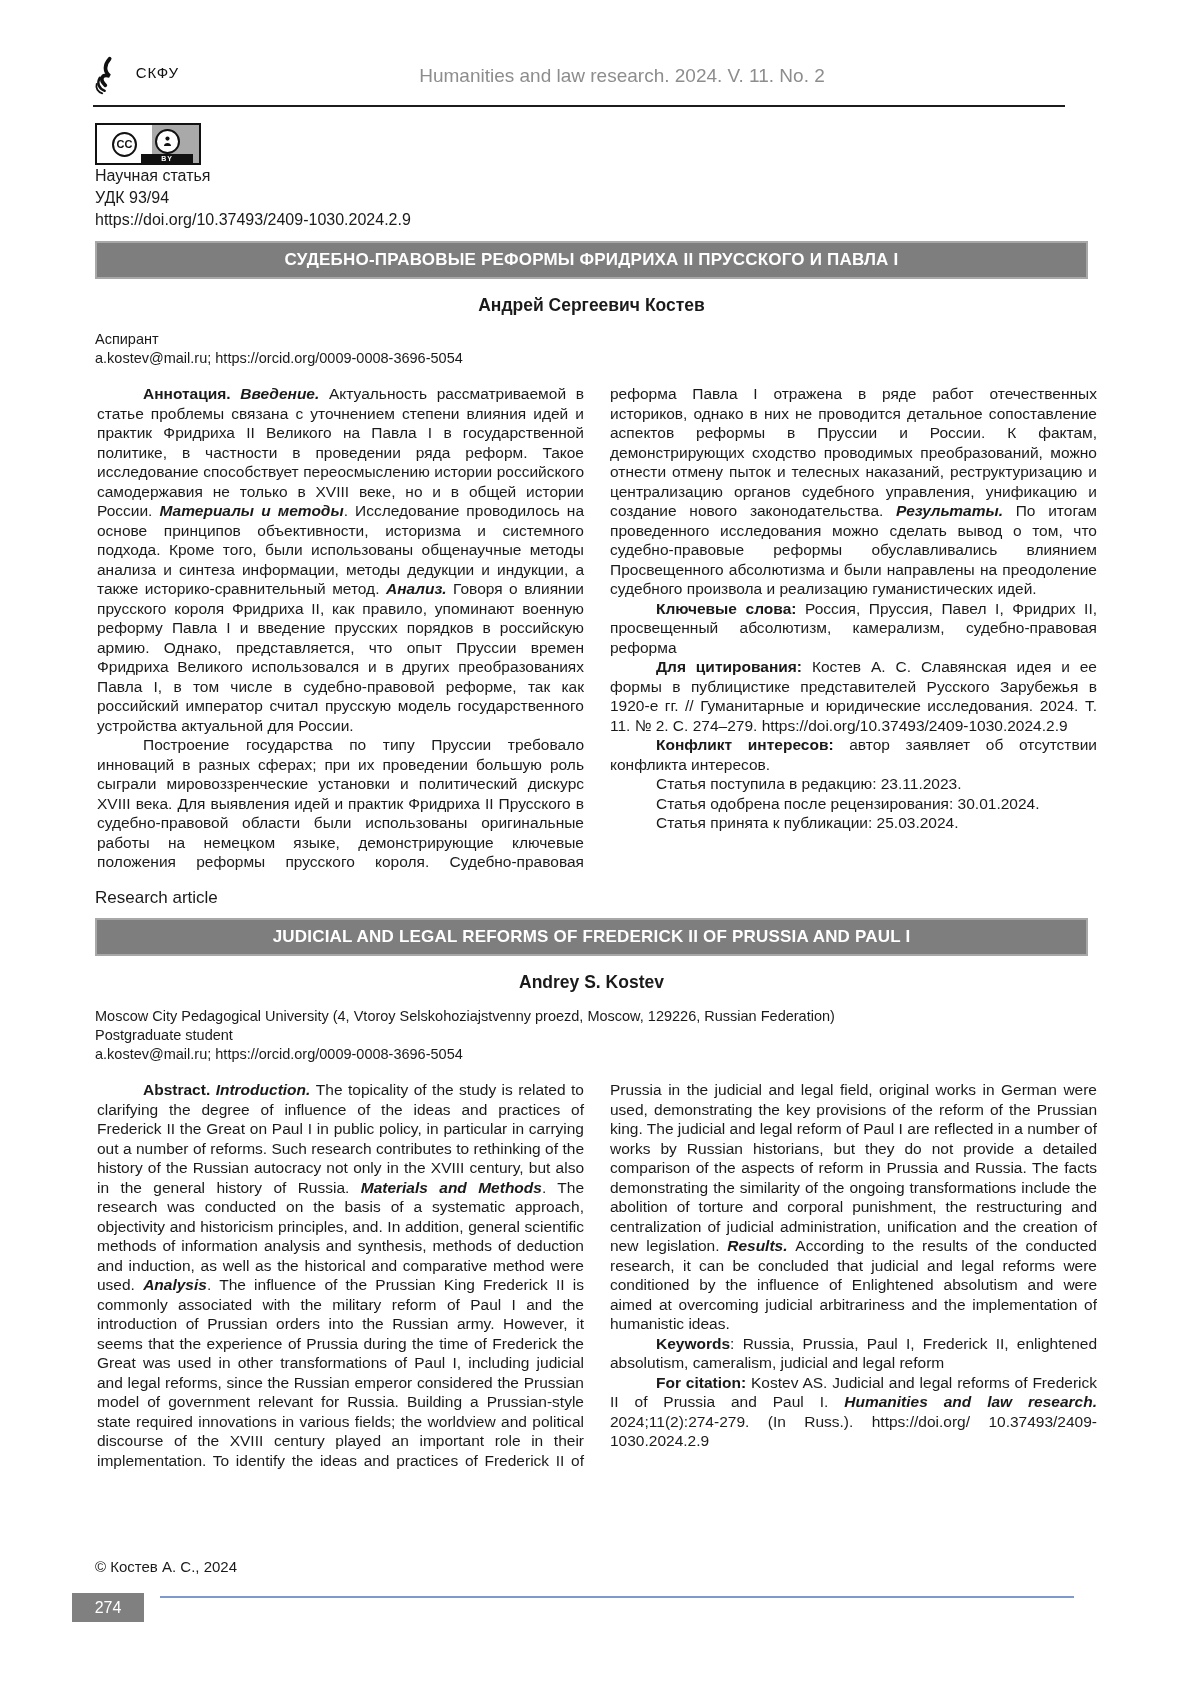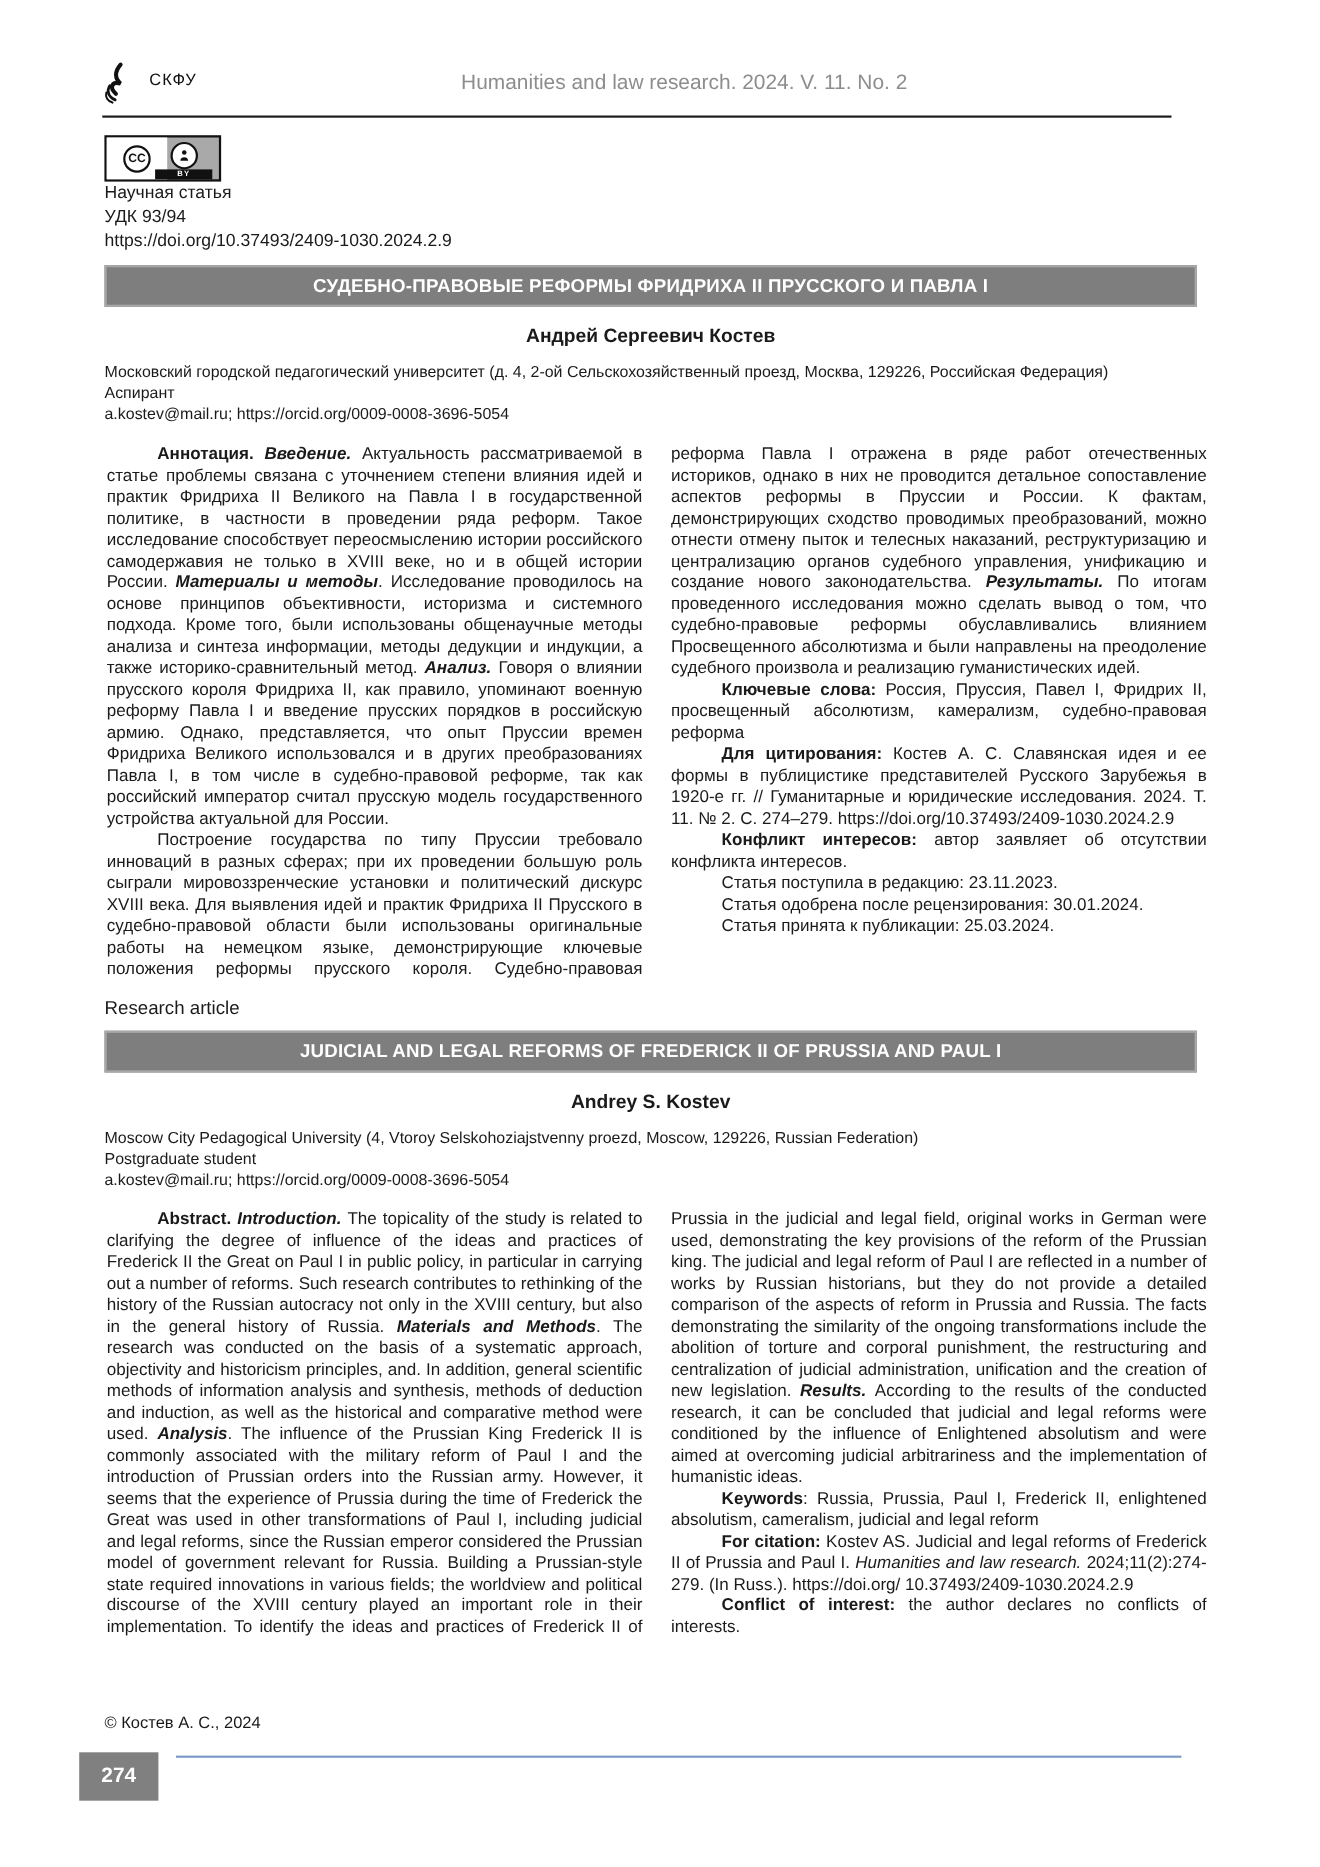--- a/index.html
+++ b/index.html
@@ -50,28 +50,28 @@
   .abstract {
     margin:16px 103px 0 97px;
     column-count:2; column-gap:26px; column-fill:auto;
     height:488px; overflow:hidden;
     font-size:15.5px; line-height:19.5px; text-align:justify;
   }
   .abstract.en { height:400px; }
   .para { margin:0; text-indent:46px; }
   .b  { font-weight:bold; }
   .bi { font-weight:bold; font-style:italic; }
-  .i  { font-style:italic; }
+  .i  { font-style:italic;font-weight:bold; }
   .research-label { margin:16px 0 0 95px; font-size:17px; }
   
   .copyright { position:absolute; left:95px; top:1558px; font-size:15px; }
   .pagefoot { position:absolute; left:72px; top:1593px; right:126px;
               display:flex; align-items:flex-start; }
-  .pagenum { width:72px; height:44px; background:var(--pagenum_bg,#808080); color:#fff;
-             font-weight:bold; font-size:19px; display:flex; align-items:center;
+  .pagenum { width:72px; height:29px; background:var(--pagenum_bg,#808080); color:#fff;
+             font-weight:normal; font-size:16px; display:flex; align-items:center;
              justify-content:center; }
   .blueline { flex:1; height:2px; background:var(--footer_line,#7d9bc8);
               margin-left:16px; margin-top:3px; }
 </style>
 </head>
 <body>
 
 <div class="hdr">
   <div class="logo">
     <svg viewBox="0 0 40 60" aria-hidden="true">
@@ -99,21 +99,20 @@
 
 <div class="meta">
   <div>Научная статья</div>
   <div>УДК 93/94</div>
   <div>https://doi.org/10.37493/2409-1030.2024.2.9</div>
 </div>
 
 <div class="banner">СУДЕБНО-ПРАВОВЫЕ РЕФОРМЫ ФРИДРИХА II ПРУССКОГО И ПАВЛА I</div>
 <div class="author">Андрей Сергеевич Костев</div>
 <div class="affil">
-  <div>Московский городской педагогический университет (д. 4, 2-ой Сельскохозяйственный проезд, Москва, 129226, Российская Федерация)</div>
   <div>Аспирант</div>
   <div>a.kostev@mail.ru; https://orcid.org/0009-0008-3696-5054</div>
 </div>
 
 <div class="abstract">
     <p class="para"><span class="b">Аннотация. </span><span class="bi">Введение. </span><span>Актуальность рассматриваемой в статье проблемы связана с уточнением степени влияния идей и практик Фридриха II Великого на Павла I в государственной политике, в частности в проведении ряда реформ. Такое исследование способствует переосмыслению истории российского самодержавия не только в XVIII веке, но и в общей истории России. </span><span class="bi">Материалы и методы</span><span>. Исследование проводилось на основе принципов объективности, историзма и системного подхода. Кроме того, были использованы общенаучные методы анализа и синтеза информации, методы дедукции и индукции, а также историко-сравнительный метод. </span><span class="bi">Анализ. </span><span>Говоря о влиянии прусского короля Фридриха II, как правило, упоминают военную реформу Павла I и введение прусских порядков в российскую армию. Однако, представляется, что опыт Пруссии времен Фридриха Великого использовался и в других преобразованиях Павла I, в том числе в судебно-правовой реформе, так как российский император считал прусскую модель государственного устройства актуальной для России.</span></p>
     <p class="para"><span>Построение государства по типу Пруссии требовало инноваций в разных сферах; при их проведении большую роль сыграли мировоззренческие установки и политический дискурс XVIII века. Для выявления идей и практик Фридриха II Прусского в судебно-правовой области были использованы оригинальные работы на немецком языке, демонстрирующие ключевые положения реформы прусского короля. Судебно-правовая реформа Павла I отражена в ряде работ отечественных историков, однако в них не проводится детальное сопоставление аспектов реформы в Пруссии и России. К фактам, демонстрирующих сходство проводимых преобразований, можно отнести отмену пыток и телесных наказаний, реструктуризацию и централизацию органов судебного управления, унификацию и создание нового законодательства. </span><span class="bi">Результаты. </span><span>По итогам проведенного исследования можно сделать вывод о том, что судебно-правовые реформы обуславливались влиянием Просвещенного абсолютизма и были направлены на преодоление судебного произвола и реализацию гуманистических идей.</span></p>
     <p class="para"><span class="b">Ключевые слова: </span><span>Россия, Пруссия, Павел I, Фридрих II, просвещенный абсолютизм, камерализм, судебно-правовая реформа</span></p>
     <p class="para"><span class="b">Для цитирования: </span><span>Костев А. С. Славянская идея и ее формы в публицистике представителей Русского Зарубежья в 1920-е гг. // Гуманитарные и юридические исследования. 2024. Т. 11. № 2. С. 274–279. https://doi.org/10.37493/2409-1030.2024.2.9</span></p>
     <p class="para"><span class="b">Конфликт интересов: </span><span>автор заявляет об отсутствии конфликта интересов.</span></p>

